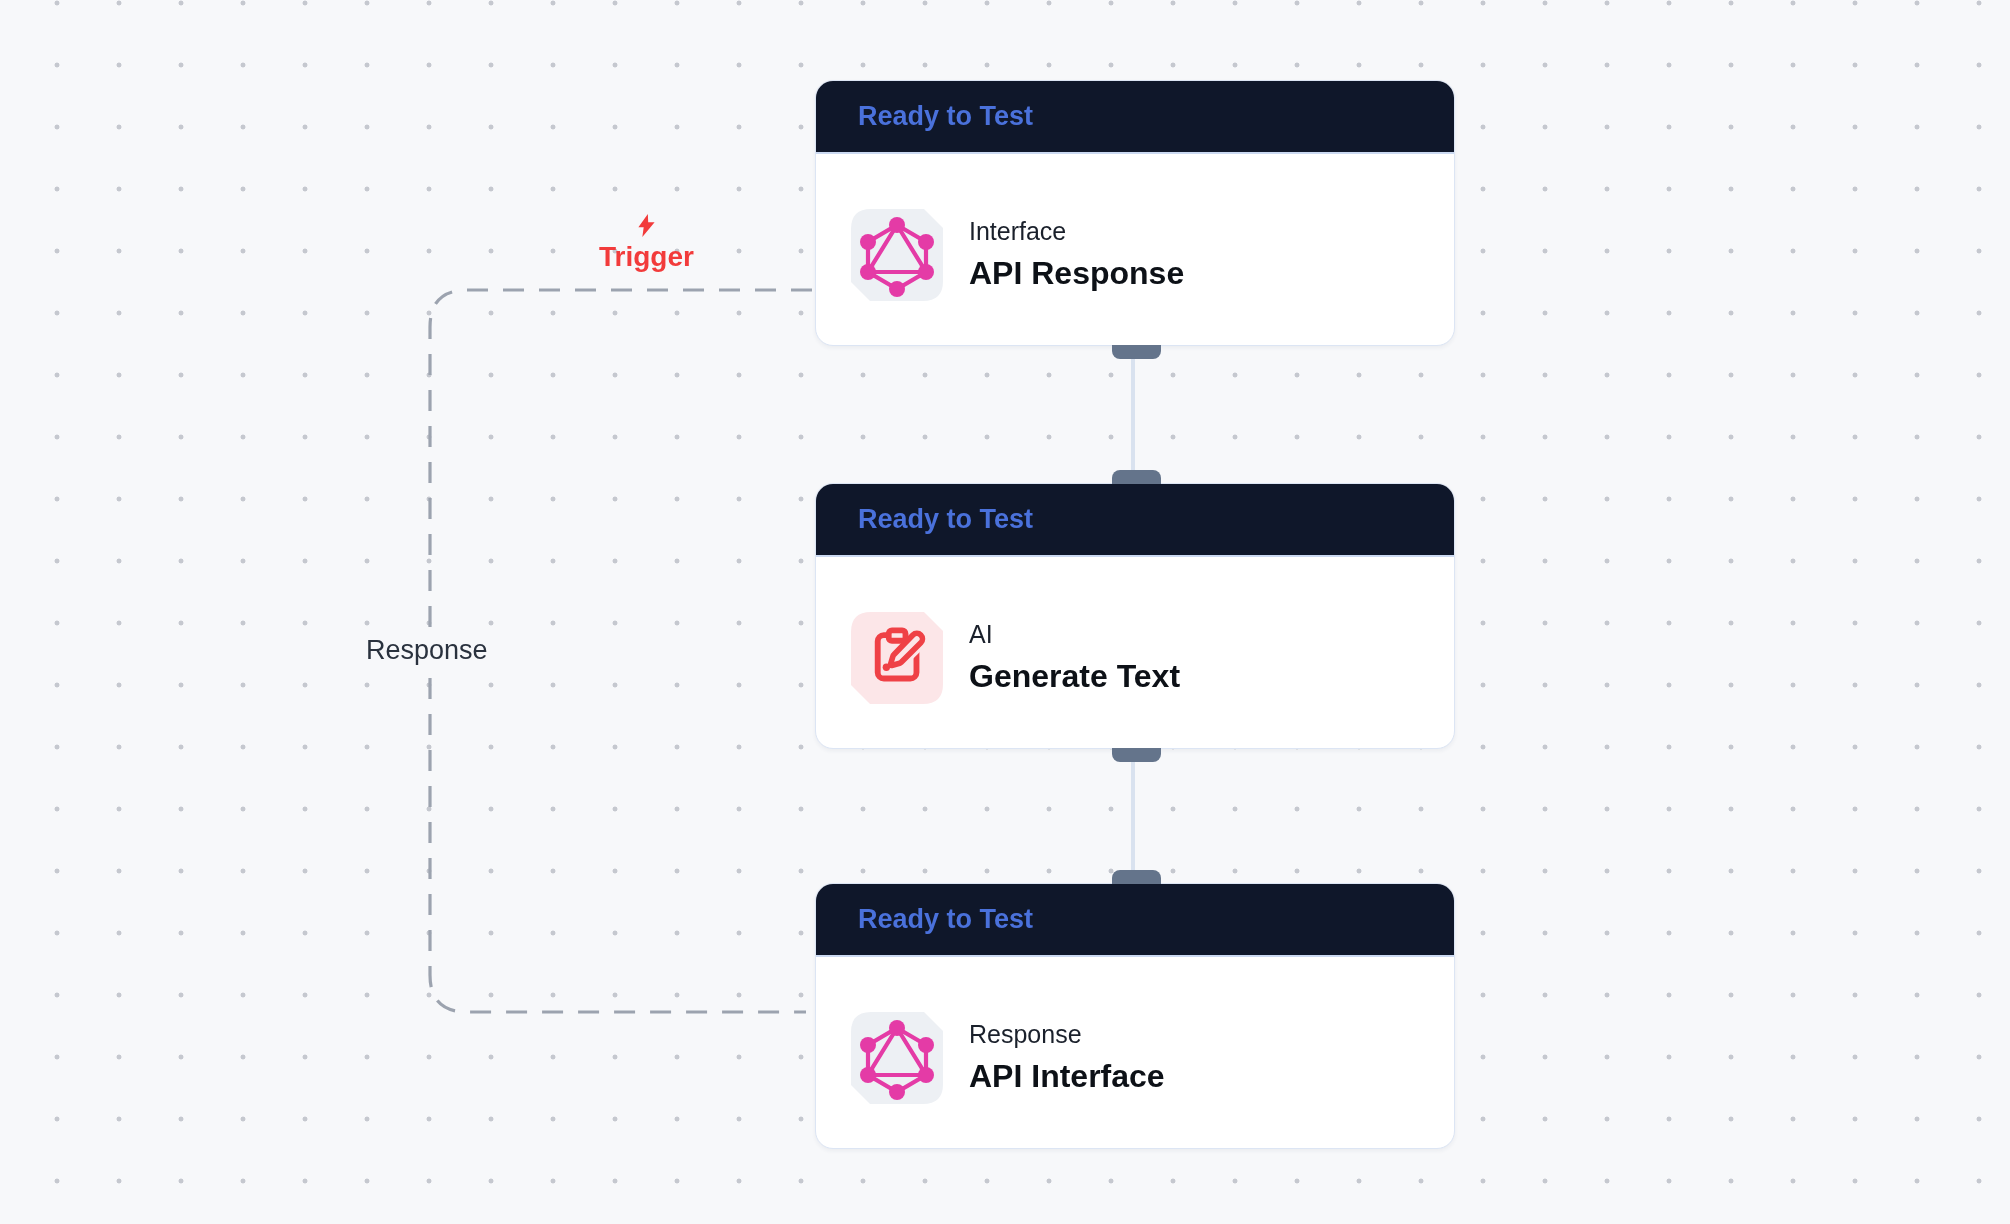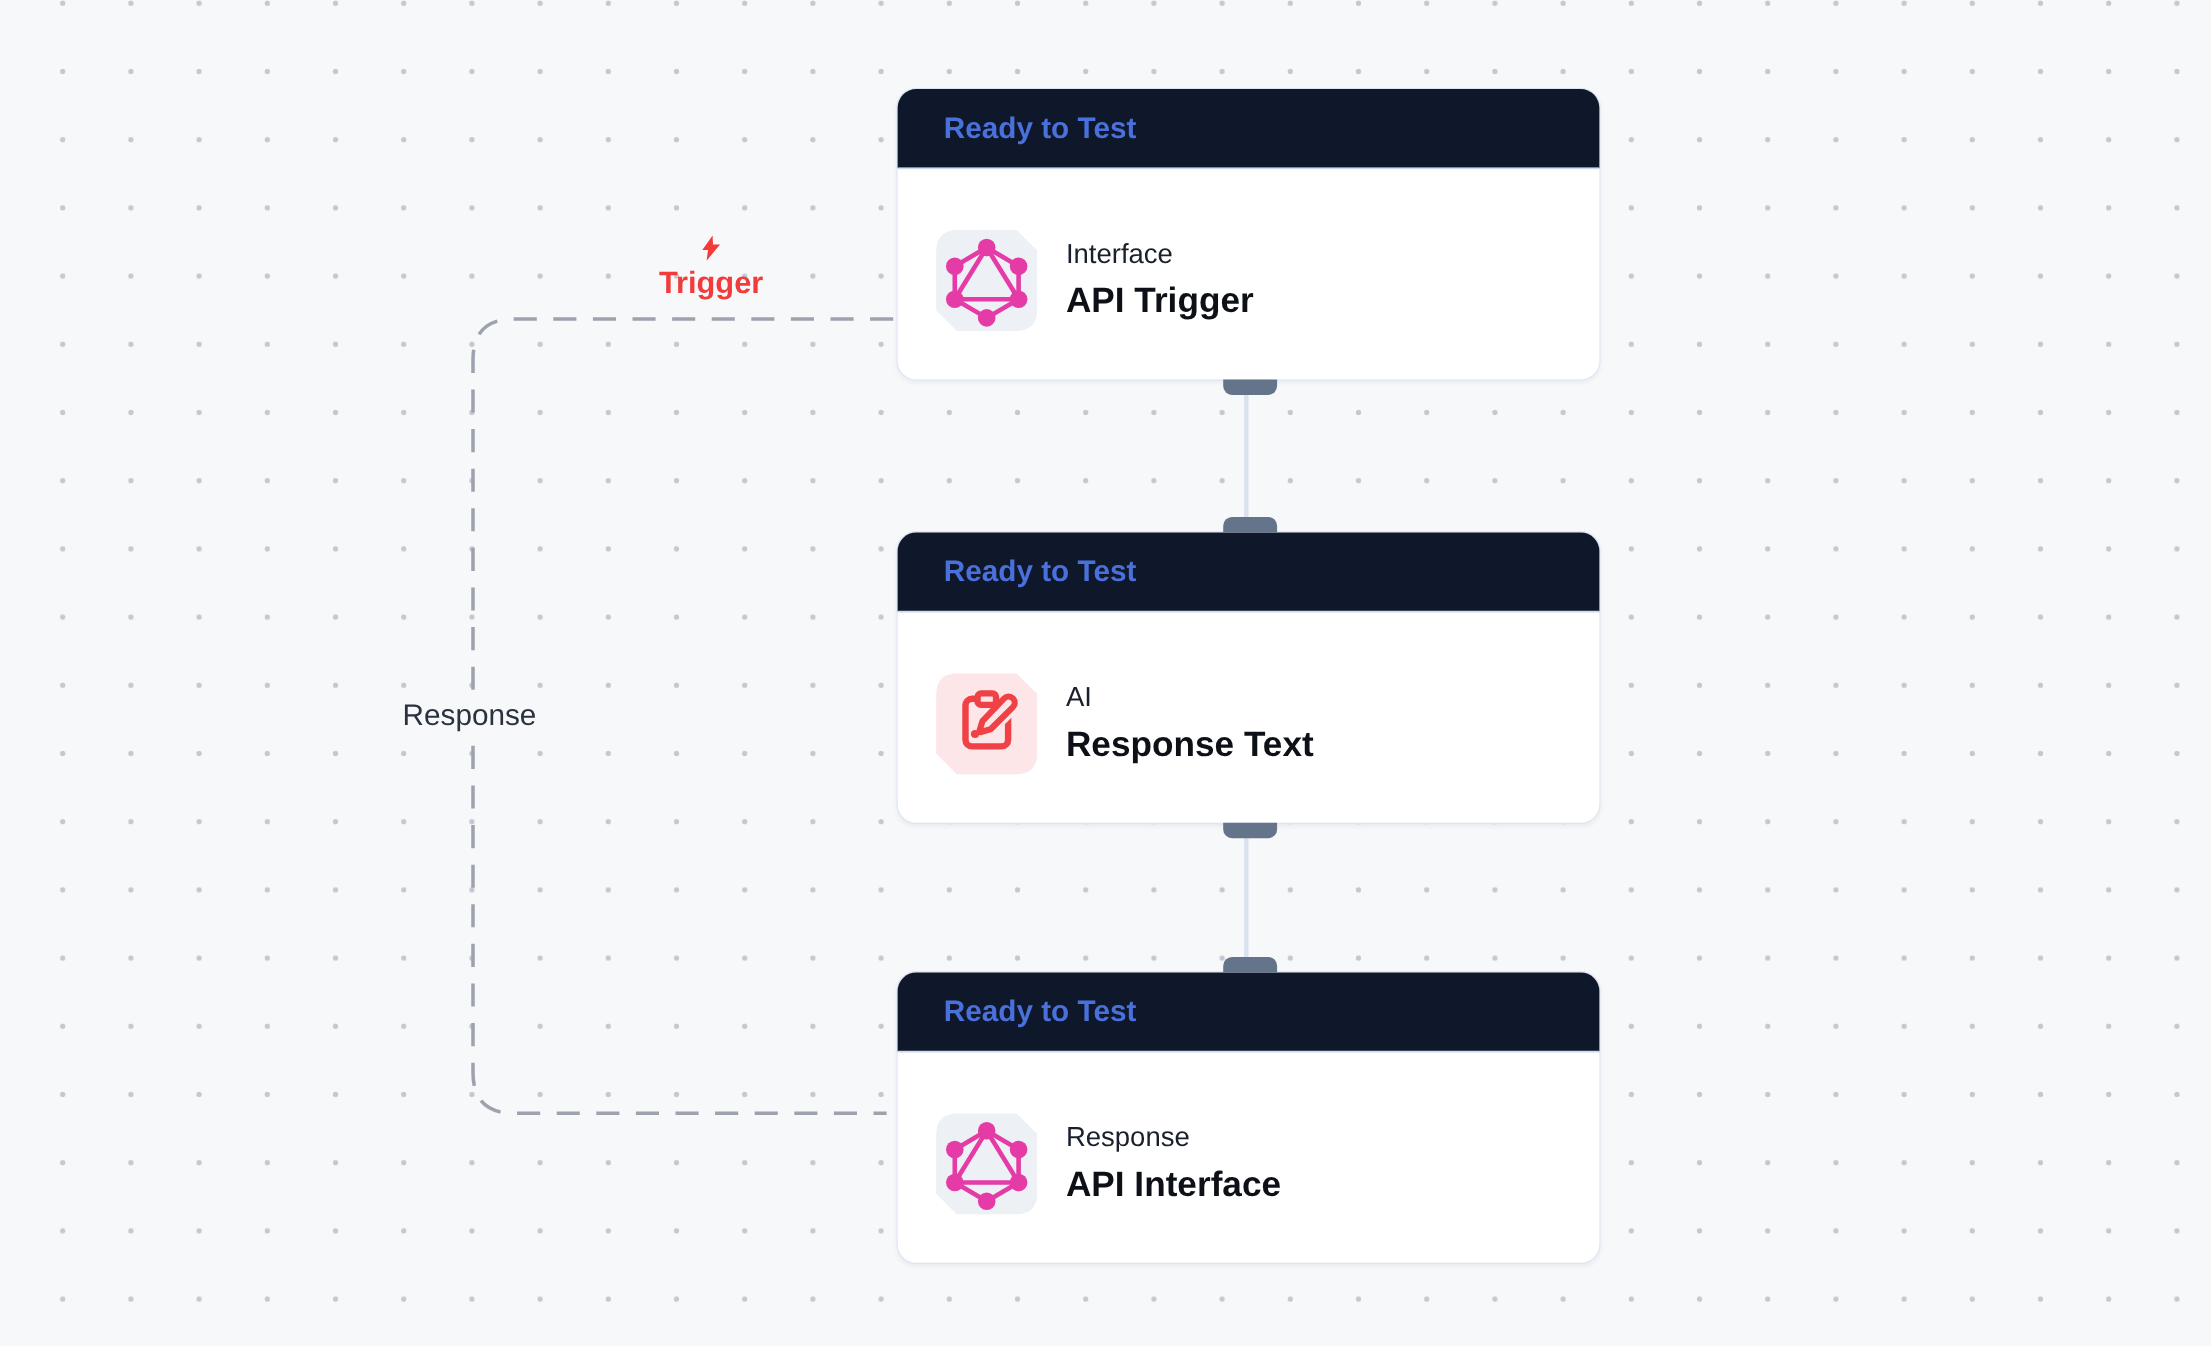--- a/index.html
+++ b/index.html
@@ -106,21 +106,21 @@
           <circle cx="46" cy="16" r="8"></circle>
             <circle cx="75" cy="33" r="8"></circle>
             <circle cx="75" cy="63" r="8"></circle>
           <circle cx="46" cy="80" r="8"></circle>
             <circle cx="17" cy="63" r="8"></circle>
             <circle cx="17" cy="33" r="8"></circle>
         </g>
       </svg>
       <div class="node-texts">
         <div class="node-category">Interface</div>
-        <div class="node-title">API Trigger</div>
+        <div class="node-title">API Response</div>
       </div>
     </div>
     <div class="handle handle-bottom"></div>
   </div>
 
   <div class="node" style="top:483px;">
     <div class="node-header">
       <span>Ready to Test</span>
     </div>
     <div class="node-body">
@@ -129,21 +129,21 @@
         <g transform="translate(16 14) scale(2.55)">
           <rect x="4.2" y="3.6" width="15.2" height="17" rx="2.4" fill="none" stroke="#EF4146" stroke-width="2.3"></rect>
           <path d="M21.1 6.6 a1.55 1.55 0 0 0 -3.1 -3.1 L10.5 11.3 a1.4 1.4 0 0 0 -.37.62 l-.9 3.1 a.38.38 0 0 0 .47.47 l3.1-.9 a1.4 1.4 0 0 0 .62-.37 Z" fill="#FCE6E8" stroke="#FCE6E8" stroke-width="4.6" stroke-linejoin="round"></path>
           <path d="M21.1 6.6 a1.55 1.55 0 0 0 -3.1 -3.1 L10.5 11.3 a1.4 1.4 0 0 0 -.37.62 l-.9 3.1 a.38.38 0 0 0 .47.47 l3.1-.9 a1.4 1.4 0 0 0 .62-.37 Z" fill="none" stroke="#EF4146" stroke-width="2.2" stroke-linejoin="round"></path>
           <rect x="8.5" y="1.7" width="6.6" height="4.1" rx="1.3" fill="#FCE6E8" stroke="#EF4146" stroke-width="2.3"></rect>
           <circle cx="7.6" cy="16.2" r="1.45" fill="#EF4146"></circle>
         </g>
       </svg>
       <div class="node-texts">
         <div class="node-category">AI</div>
-        <div class="node-title">Response Text</div>
+        <div class="node-title">Generate Text</div>
       </div>
     </div>
     <div class="handle handle-top"></div>
     <div class="handle handle-bottom"></div>
   </div>
 
   <div class="node" style="top:883px;">
     <div class="node-header">
       <span>Ready to Test</span>
     </div>

